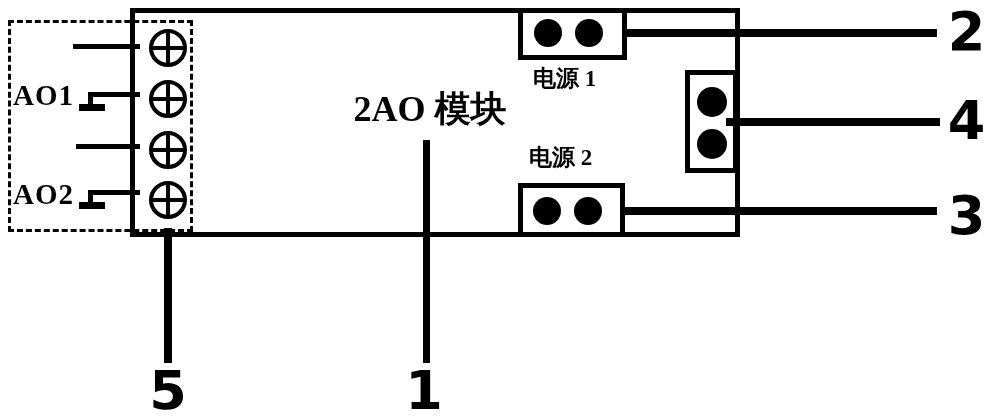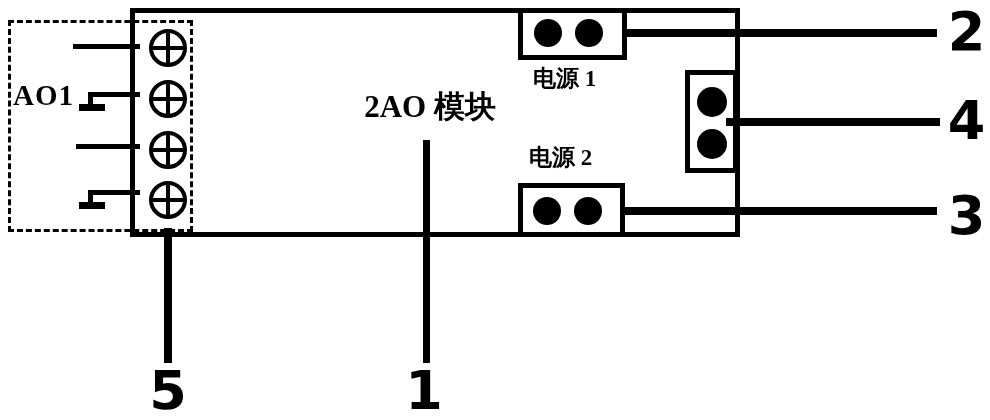--- a/index.html
+++ b/index.html
@@ -36,21 +36,21 @@
   .pin{position:absolute;border-radius:50%;background:#000;}
   .pin.sm{width:28px;height:28px;}
   .pin.lg{width:30px;height:30px;}
   
   .io-label{
     position:absolute;font-family:"Liberation Serif", serif;
     font-weight:bold;font-size:29px;line-height:1;letter-spacing:1px;margin-top:48px;
   }
   .title{
     position:absolute;left:325px;top:90px;width:210px;text-align:center;
-    font-family:"Liberation Serif", serif;font-weight:bold;font-size:31px;line-height:1.1;
+    font-family:"Liberation Serif", serif;font-weight:bold;font-size:36px;line-height:1.1;
     white-space:nowrap;
   }
   .pwr-label{
     position:absolute;font-family:"Liberation Serif", serif;
     font-weight:bold;font-size:23px;line-height:1;white-space:nowrap;
   }
   .callout-num{
     position:absolute;display:flex;align-items:center;justify-content:center;
     font-family:"DejaVu Sans", sans-serif;font-weight:bold;font-size:54px;line-height:1;
   }
@@ -60,20 +60,21 @@
 
 <div class="canvas">
 
   <div class="module"></div>
 
   <div class="dashed-box"></div>
 
   <div class="title">2AO 模块</div>
 
   <div class="io-label" style="left:13px;top:33px;">AO1</div>
+  <div class="io-label" style="left:13px;top:132px;">AO2</div>
 
   <div class="line" style="left:73px;top:44px;width:67px;height:5px;"></div>
   <div class="line" style="left:76px;top:144px;width:64px;height:5px;"></div>
 
   <div>
     <div class="line" style="left:88px;top:92px;width:52px;height:5px;"></div>
     <div class="line" style="left:88px;top:92px;width:5px;height:17px;"></div>
     <div class="line" style="left:79px;top:104px;width:26px;height:7px;"></div>
   </div>
   <div>

